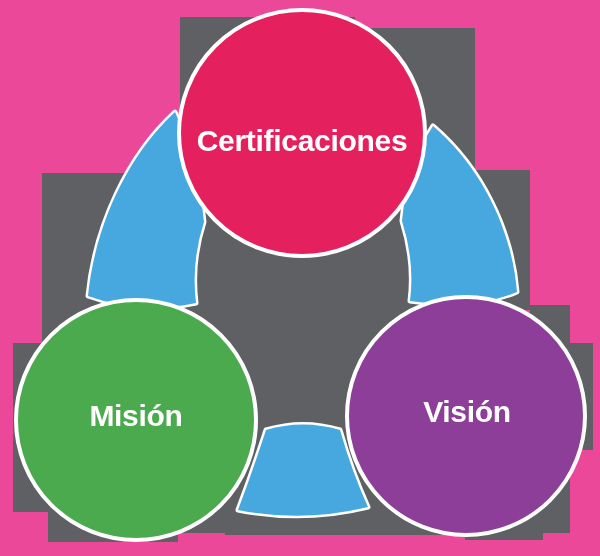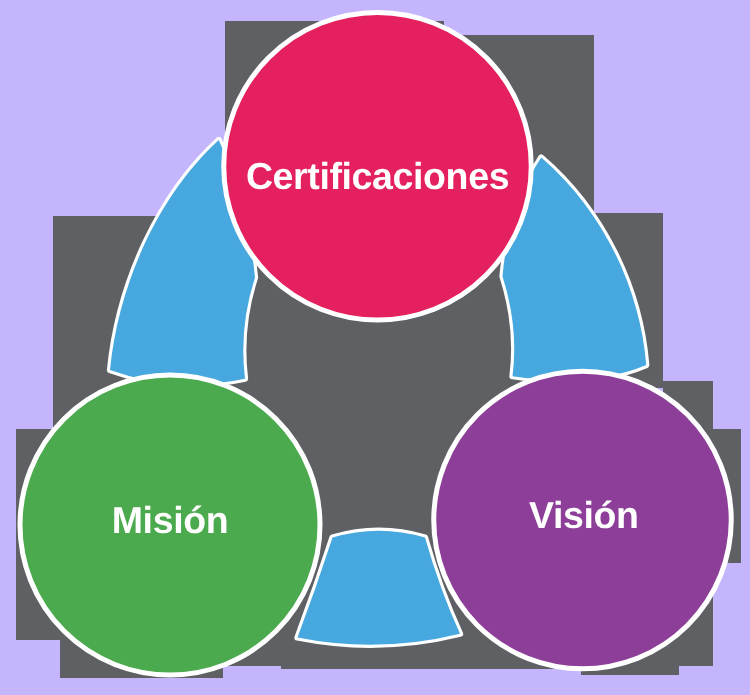--- a/index.html
+++ b/index.html
@@ -8,21 +8,21 @@
     background: #ffffff;
     width: 600px;
     height: 556px;
     overflow: hidden;
     font-family: "Liberation Sans", sans-serif;
   }
   .stage {
     position: relative;
     width: 600px;
     height: 556px;
-    background: #c4b5fd;
+    background: #ec4899;
   }
   svg { display: block; }
   .node-label {
     font-family: "Liberation Sans", "DejaVu Sans", sans-serif;
     font-weight: bold;
     font-size: 30px;
     letter-spacing: -0.3px;
   }
   .label-top { font-size: 30px; }
 </style>

